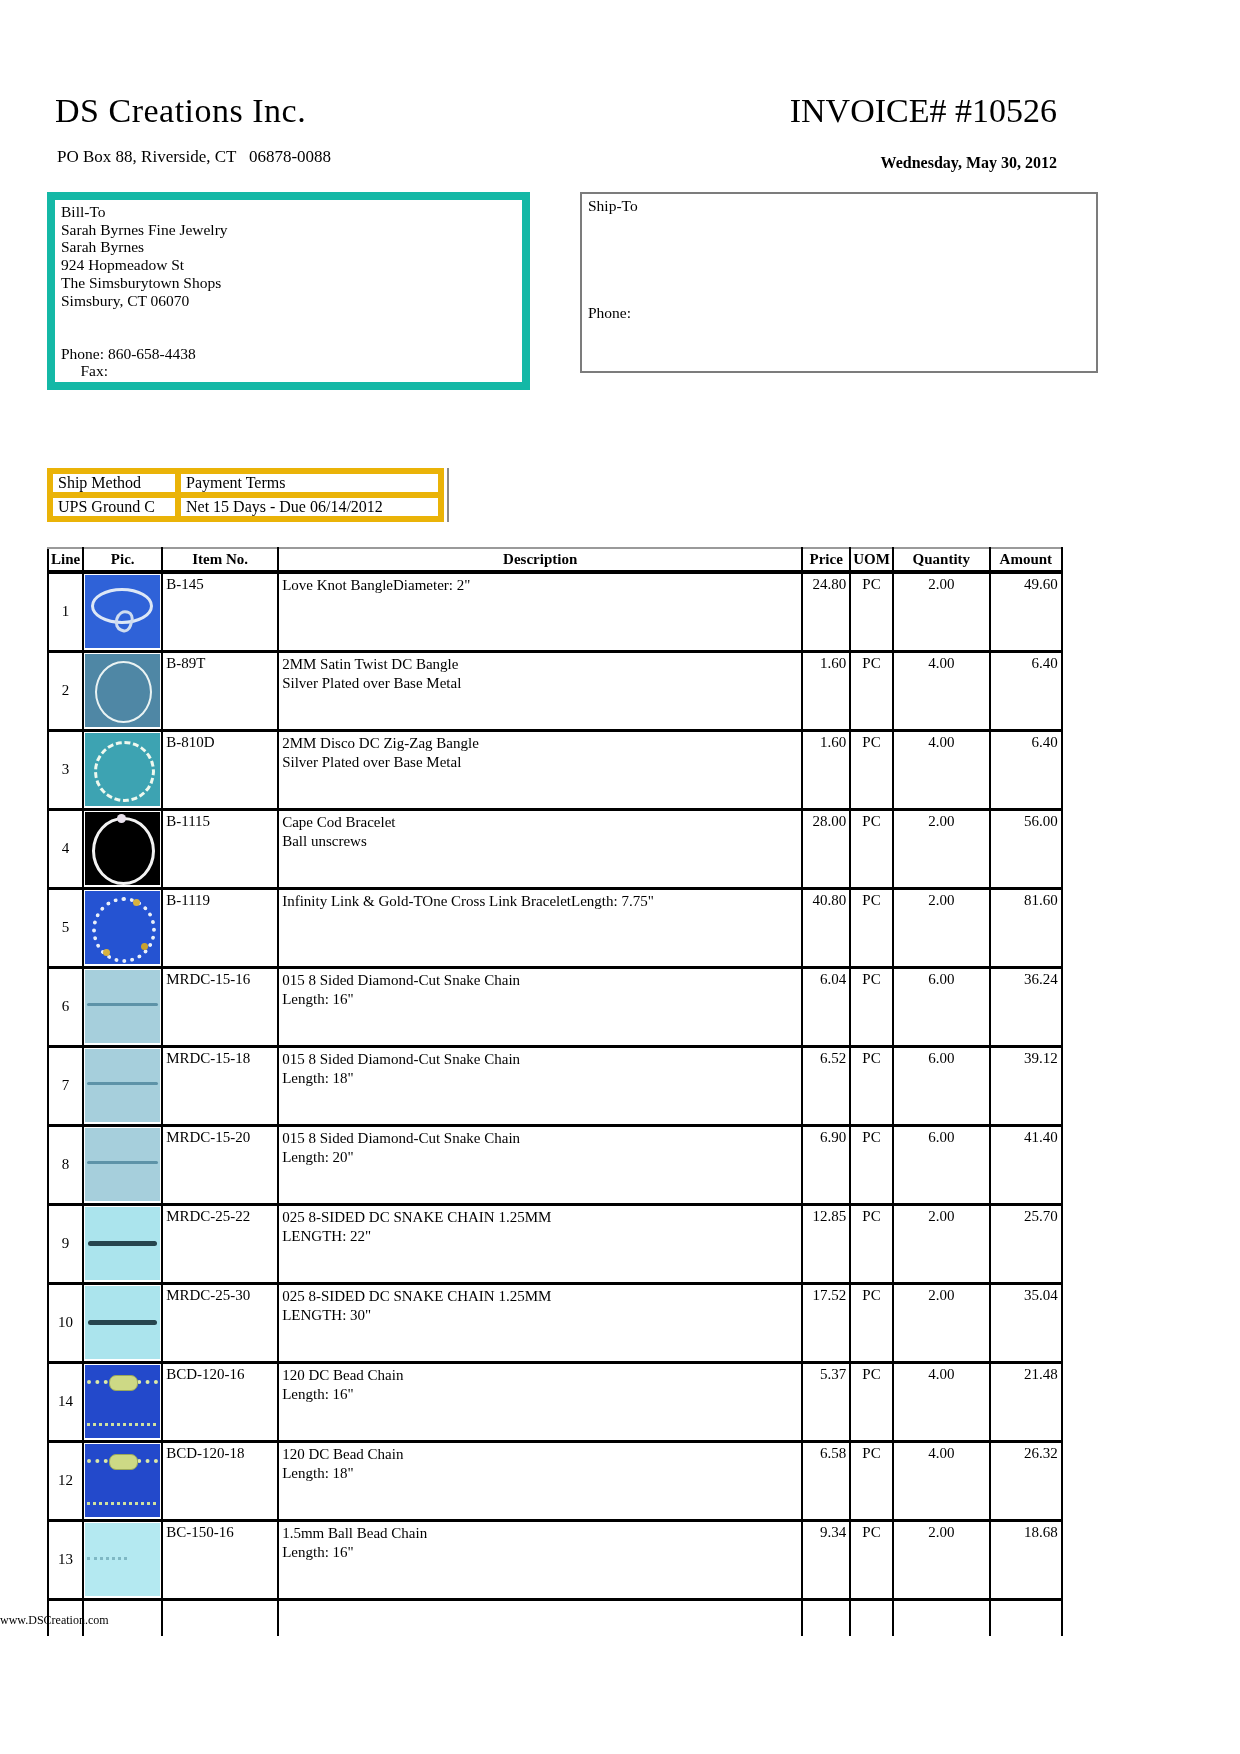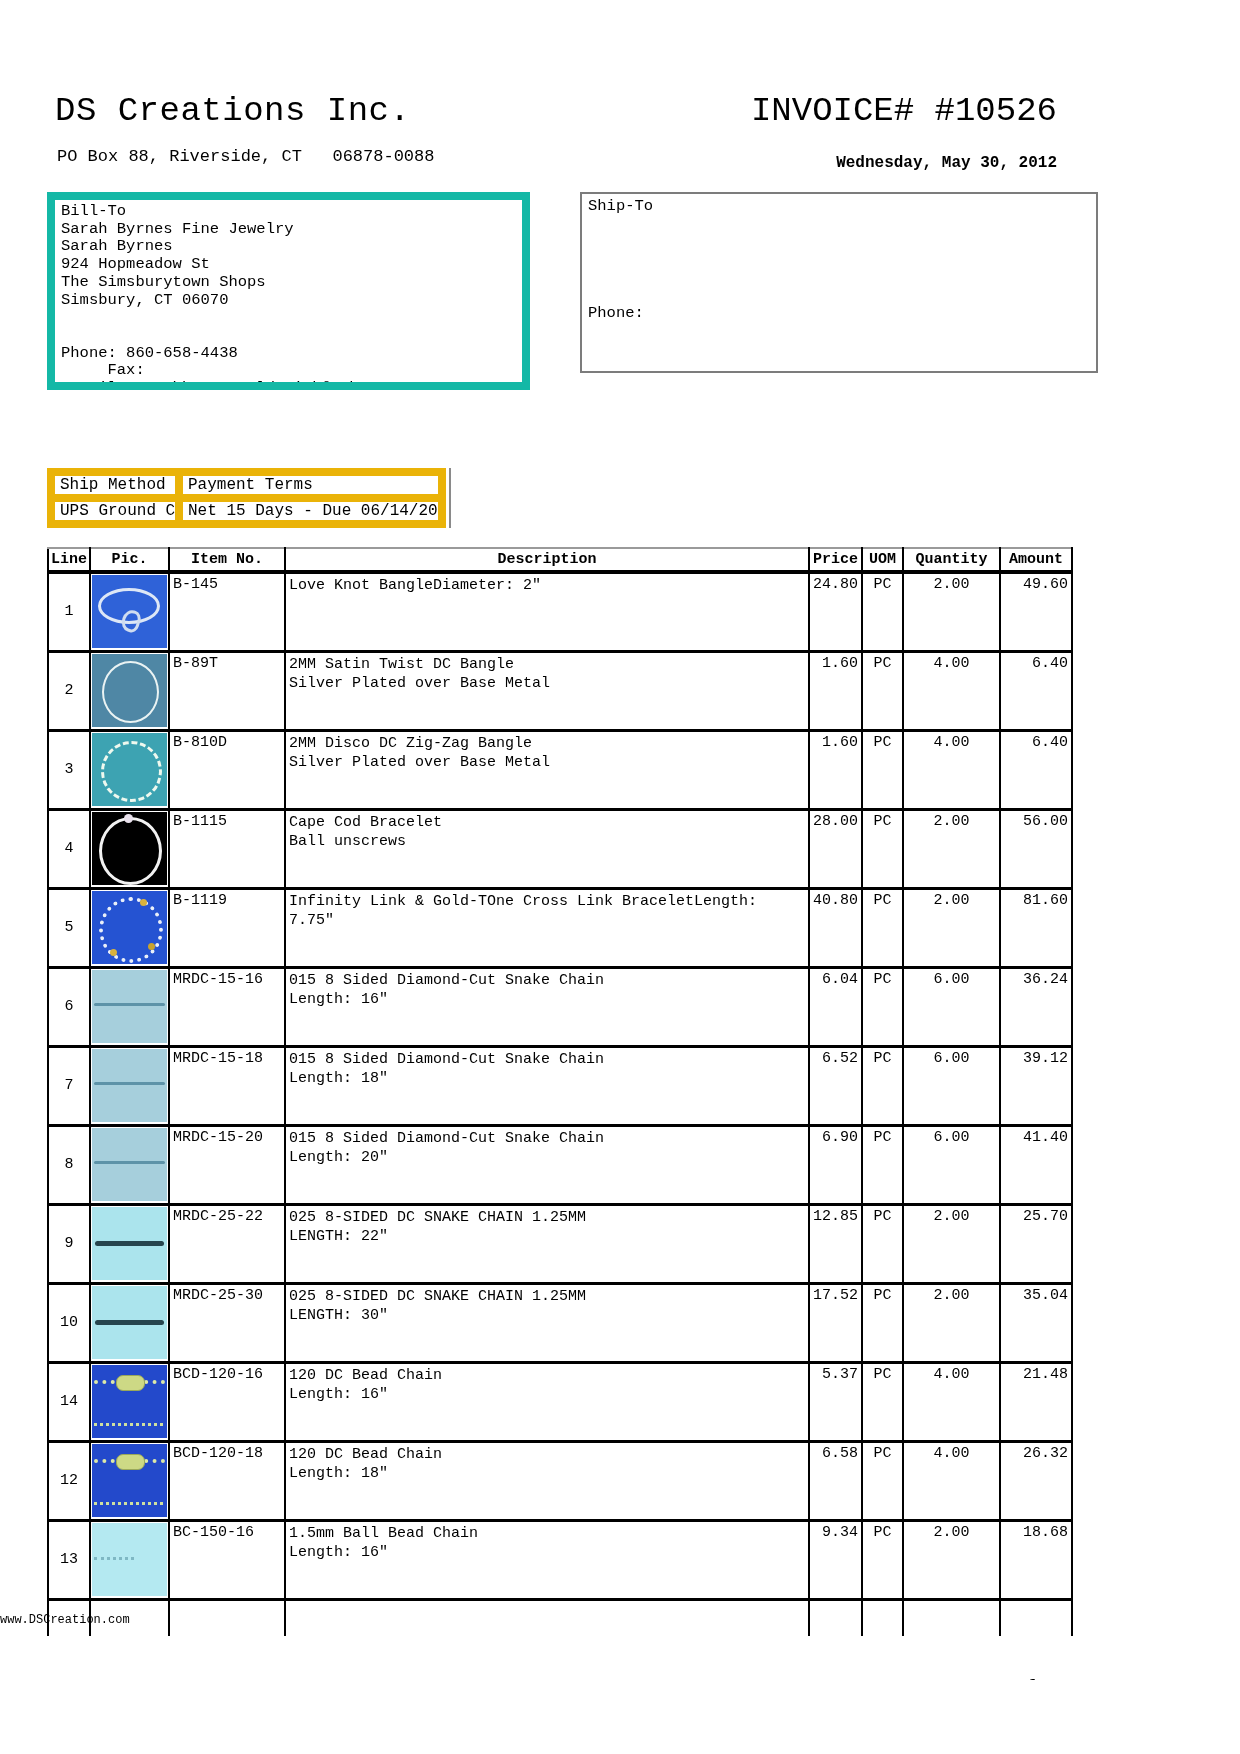--- a/index.html
+++ b/index.html
@@ -1,19 +1,19 @@
 <!DOCTYPE html>
 <html><head>
 <meta charset="utf-8">
 <style>
   * { margin:0; padding:0; box-sizing:border-box; }
   html,body { background:#fff; }
   .page {
     position:relative; width:1240px; height:1680px; background:#ffffff;
-    font-family:Liberation Mono, monospace; color:#000;
+    font-family:Liberation Serif, serif; color:#000;
     overflow:hidden; margin:0 auto;
   }
   .abs { position:absolute; }
 
   
   .company   { left:55px; top:92px; font-size:34px; letter-spacing:0.5px; }
   .invoice   { top:92px; right:183px; font-size:34px; }
   .addr      { left:57px; top:147px; font-size:17px; white-space:pre; }
   .inv-date  { top:154px; right:183px; font-size:16px; font-weight:bold; }
   .contact   { left:57px; top:169px; font-size:17px; }
@@ -30,21 +30,21 @@
     left:580px; top:192px; width:518px; height:181px;
     border:2px solid #7c7c7c; font-size:15.5px;
   }
   .shipto .st-title { position:absolute; left:6px; top:3px; }
   .shipto .st-phone { position:absolute; left:6px; top:110px; }
 
   
   .shipmeta-outer { left:47px; top:468px; border-right:2px solid #8a8a8a; padding-right:3px; }
   .shipmeta { border-collapse:collapse; }
   .shipmeta td {
-    border:8px solid #eab308; font-size:16px; height:23px;
+    border:6px solid #eab308; font-size:16px; height:23px;
     padding:0 5px; white-space:nowrap; overflow:hidden;
   }
   .shipmeta .c1 { width:128px; max-width:128px; }
   .shipmeta .c2 { width:263px; max-width:263px; }
 
   
   .items { left:47px; top:547px; border-collapse:collapse; table-layout:fixed; }
   .items th {
     border:2px solid #000; border-top:2px solid #9a9a9a; border-bottom:4px solid #000;
     font-size:15px; font-weight:bold; height:24px; text-align:center; padding:0 2px;

